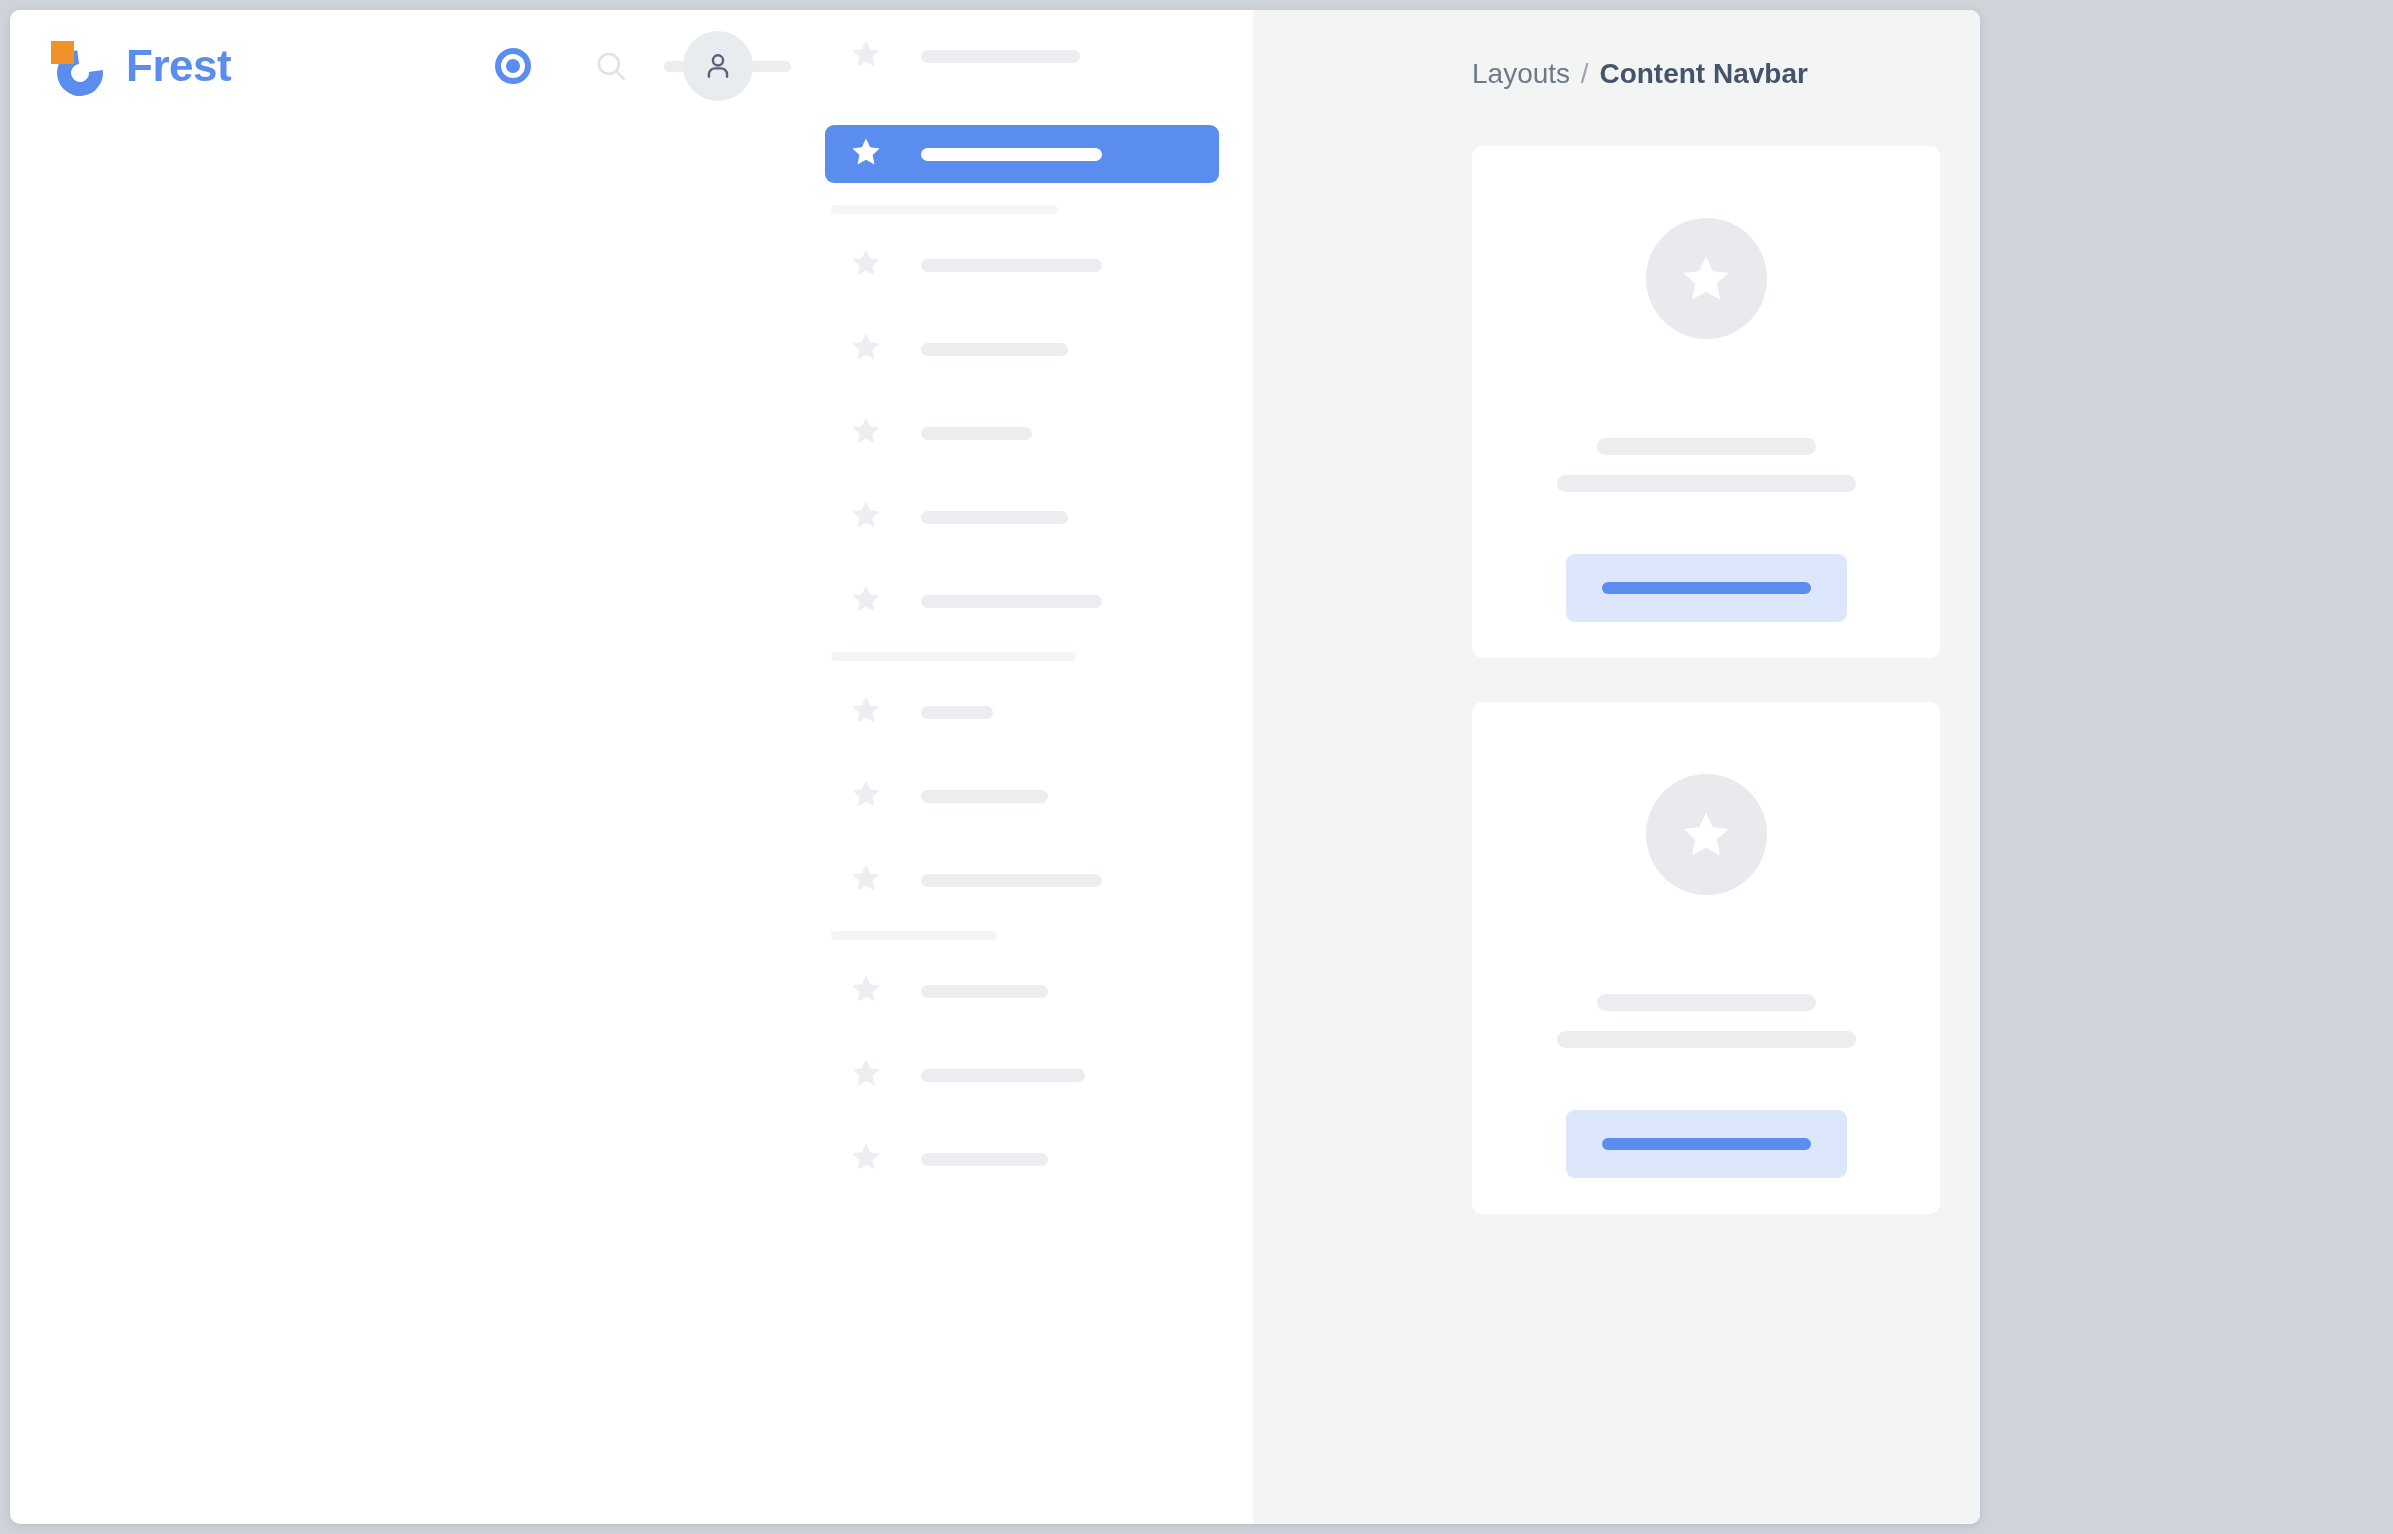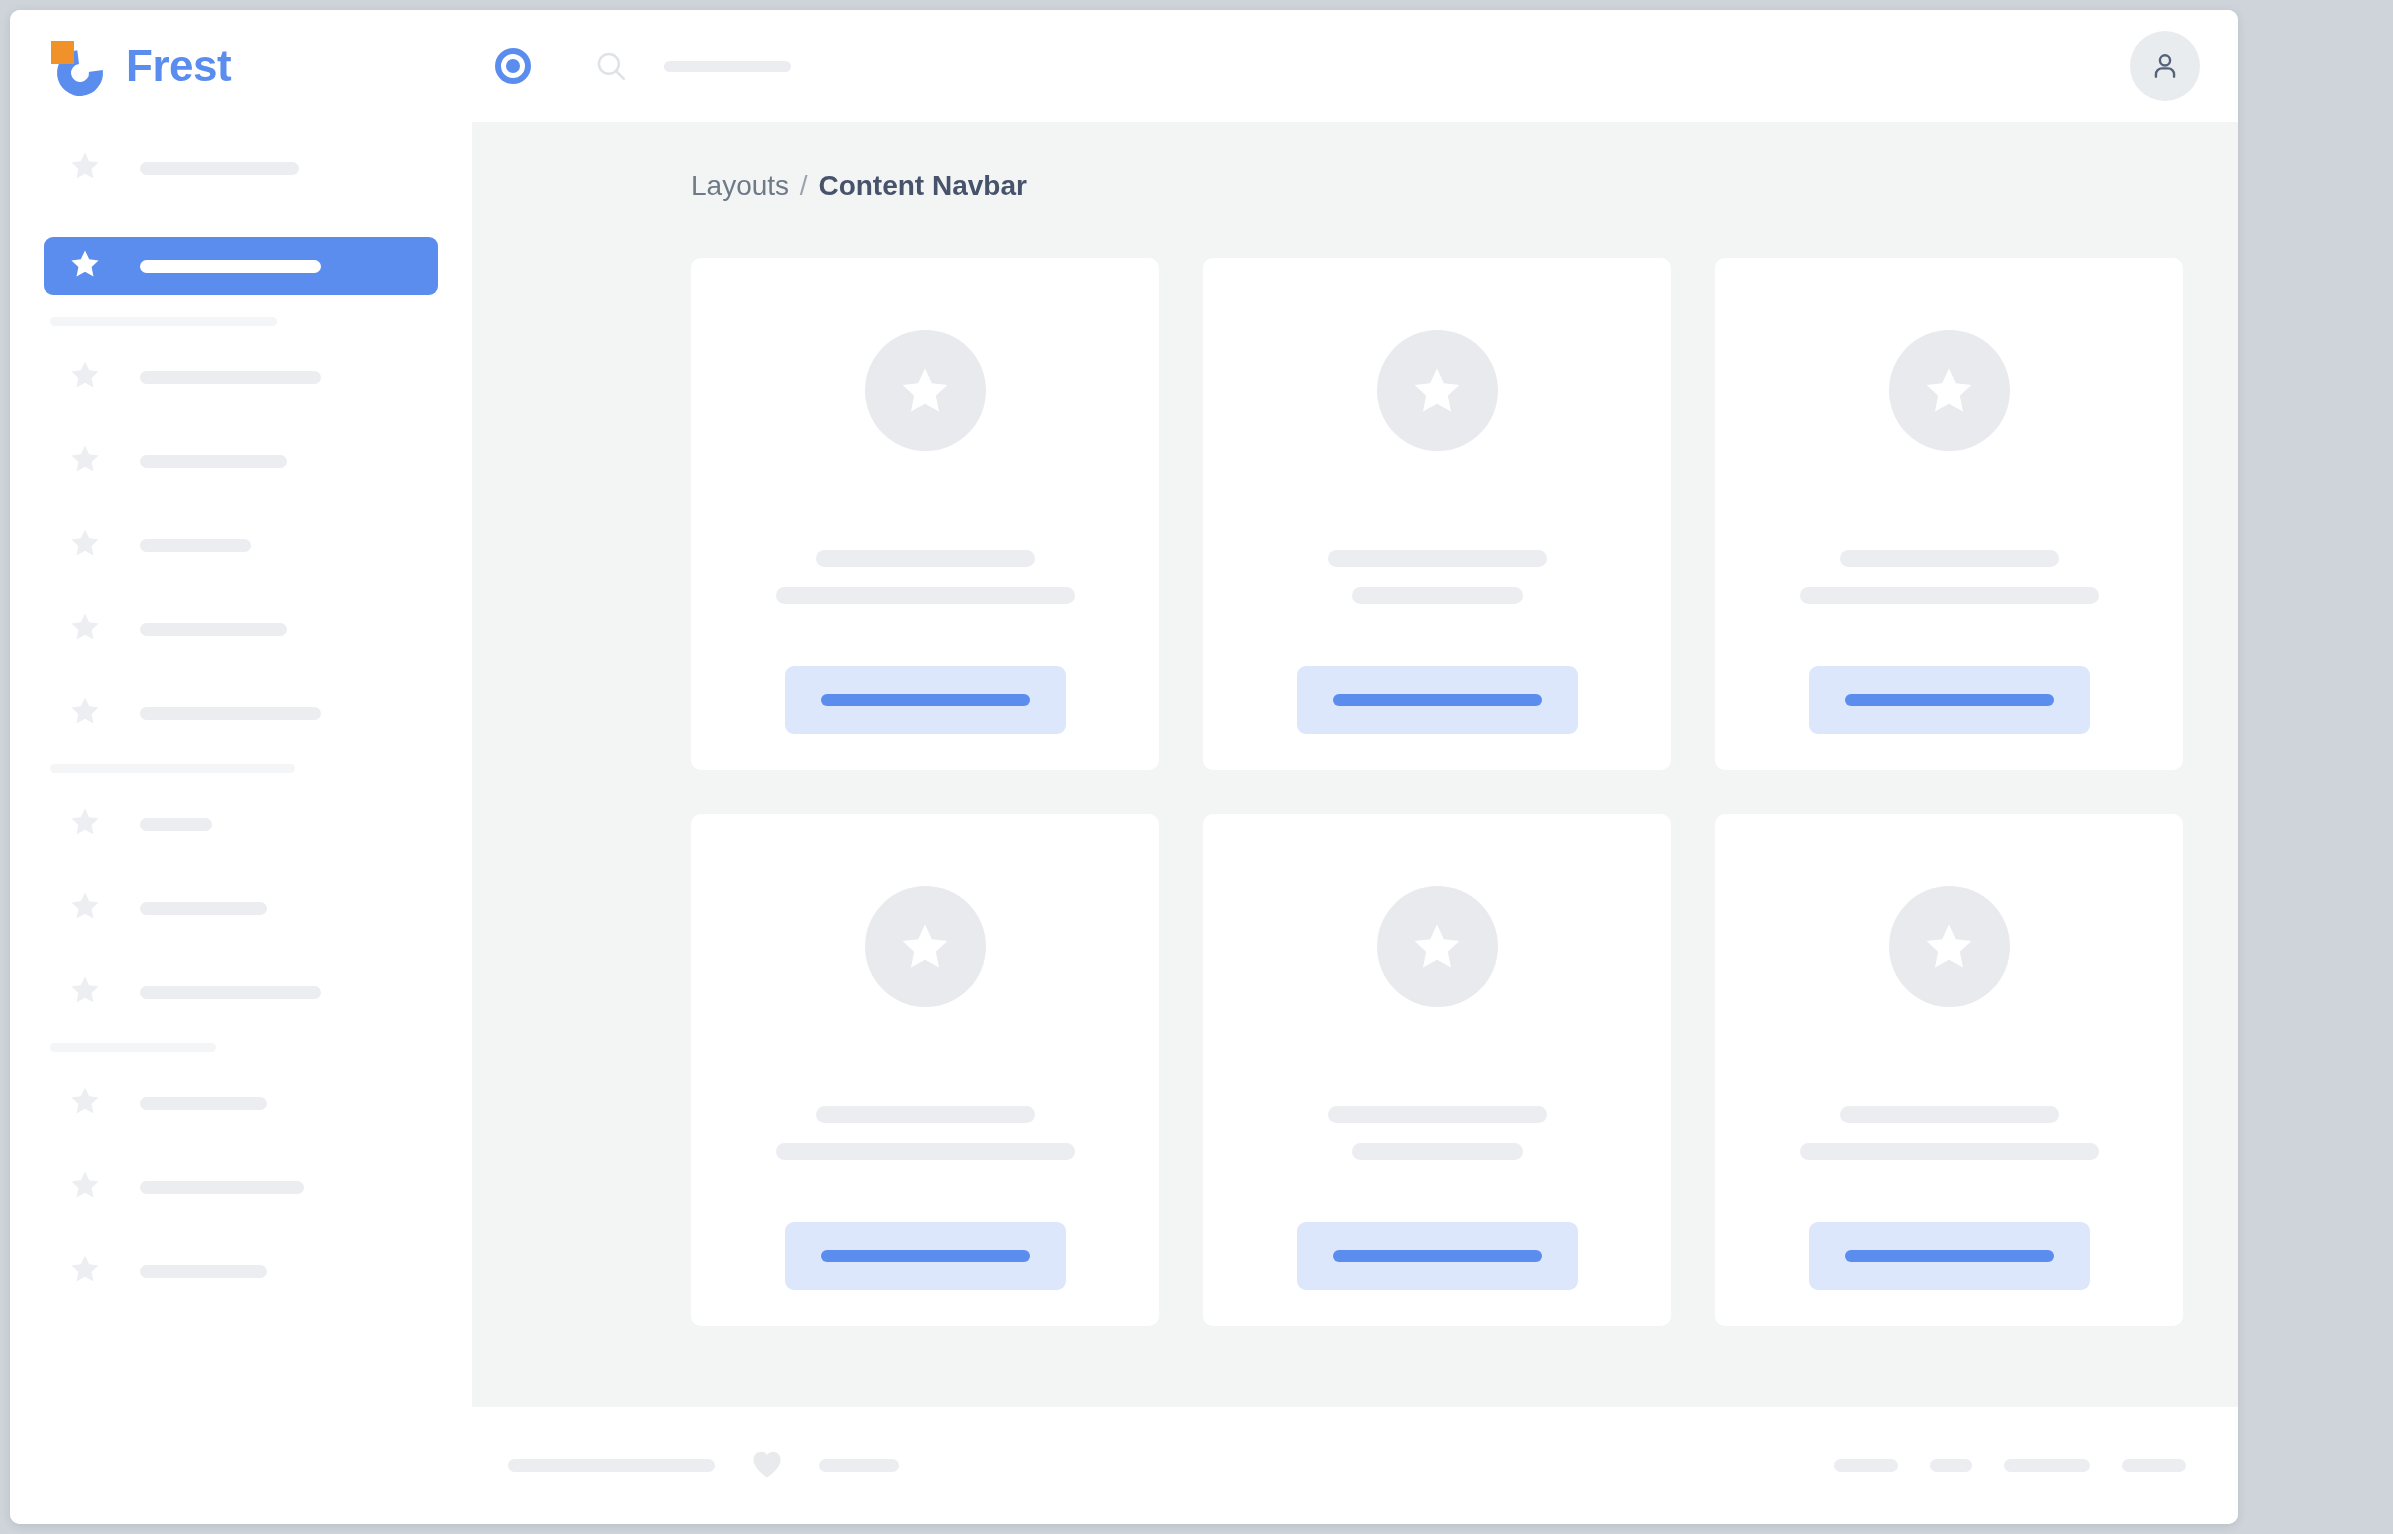--- a/index.html
+++ b/index.html
@@ -9,28 +9,28 @@
     height: 1534px;
     background: #ced4da;
     font-family: "Liberation Sans", sans-serif;
     overflow: hidden;
   }
 
   #app {
     position: absolute;
     left: 10px;
     top: 10px;
-    width: 2228px;
+    width: 1970px;
     height: 1514px;
     background: #ffffff;
     border-radius: 10px;
     box-shadow: 0 2px 10px rgba(0,0,0,0.10);
     overflow: hidden;
     display: flex;
-    flex-direction: column;
+    flex-direction: row;
   }
 
   
   .topbar {
     height: 112px;
     min-height: 112px;
     background: #ffffff;
     display: flex;
     align-items: center;
     position: relative;

